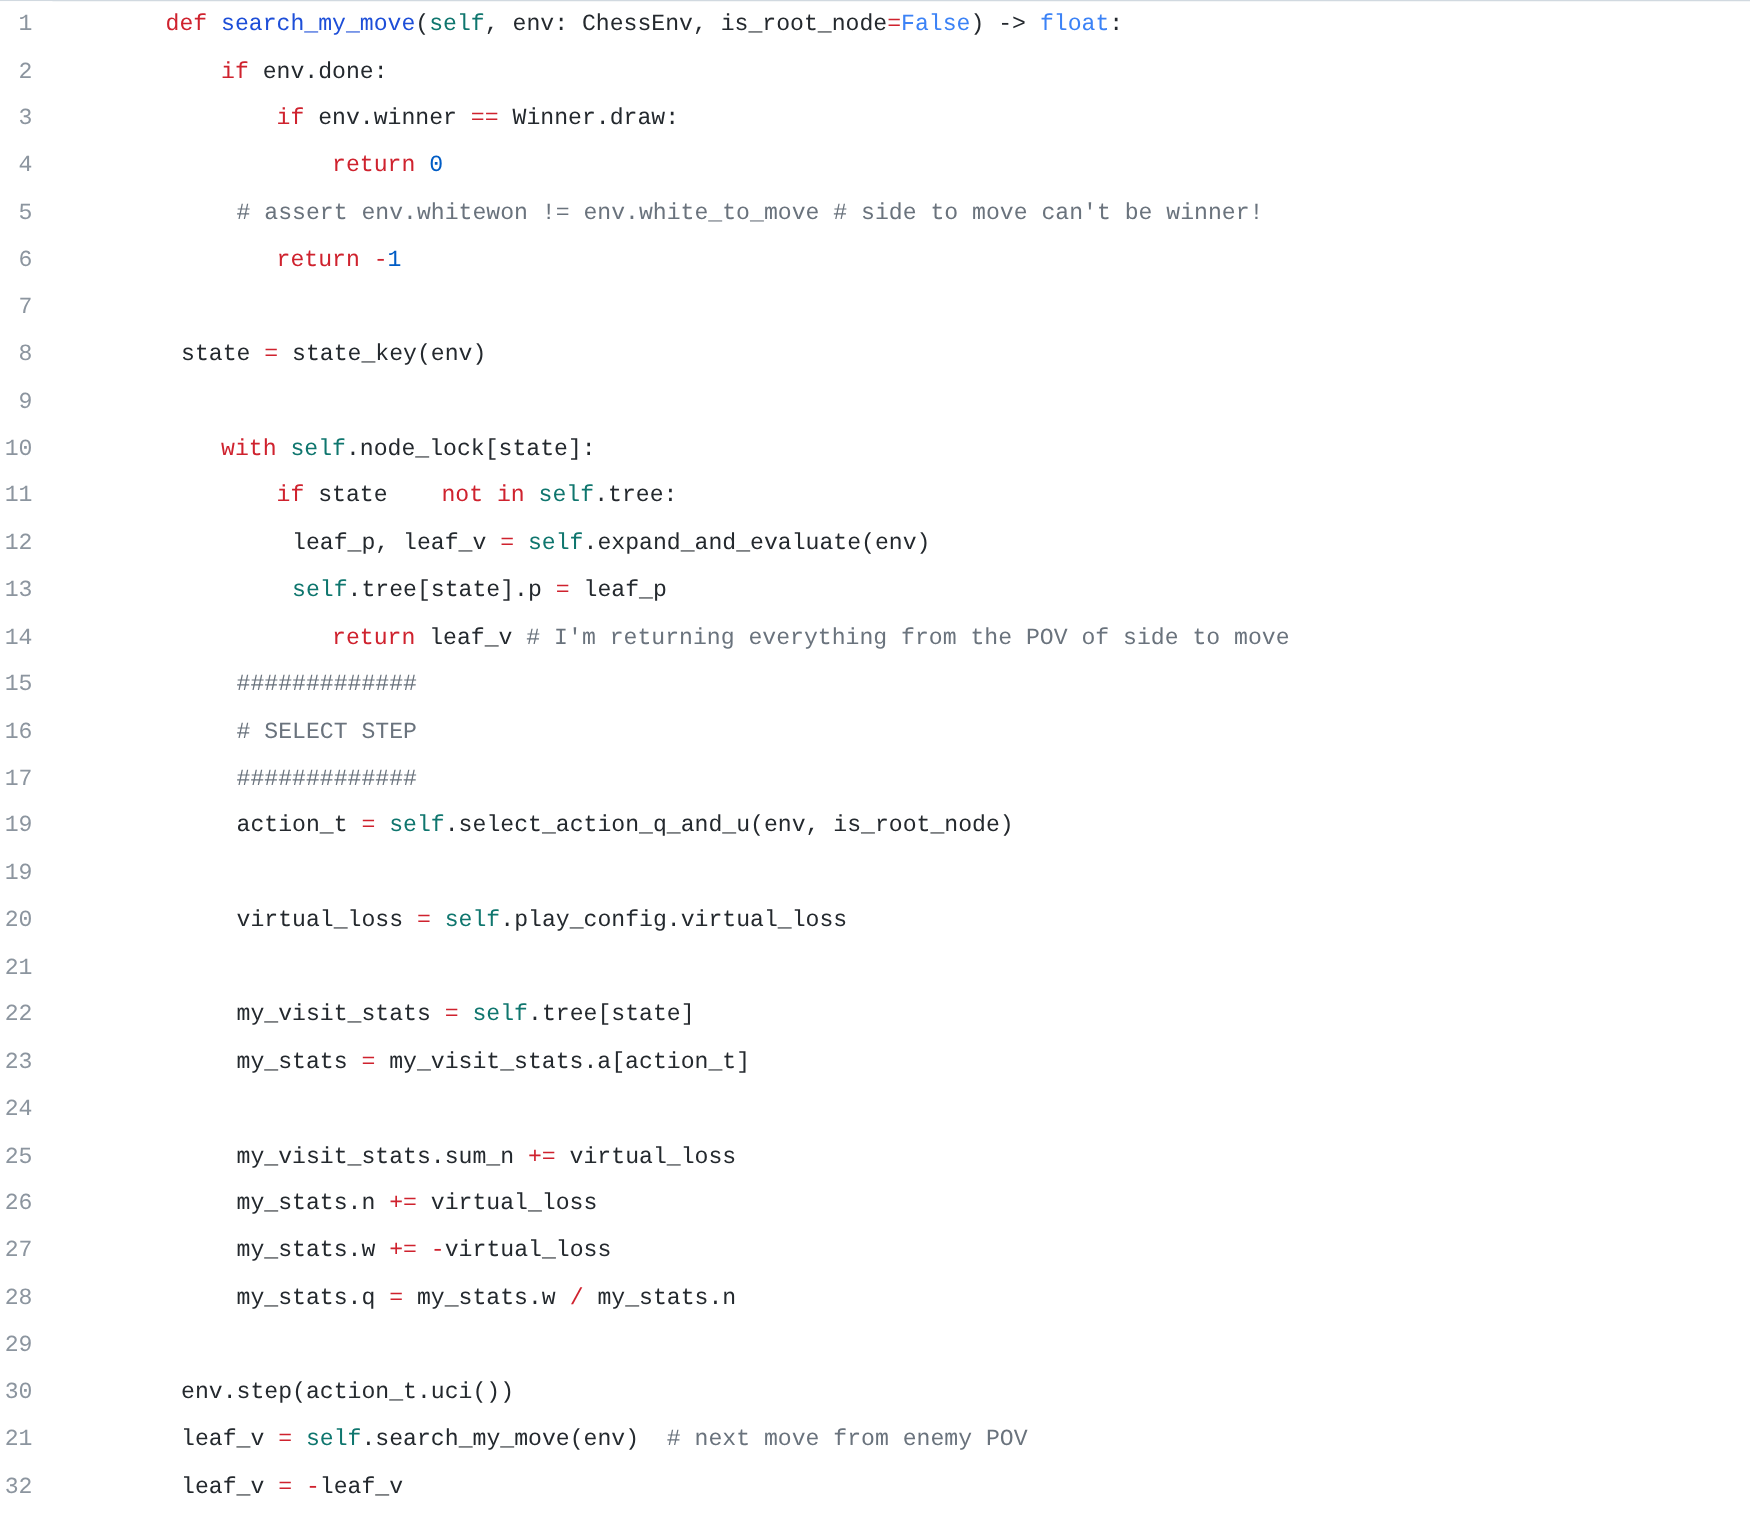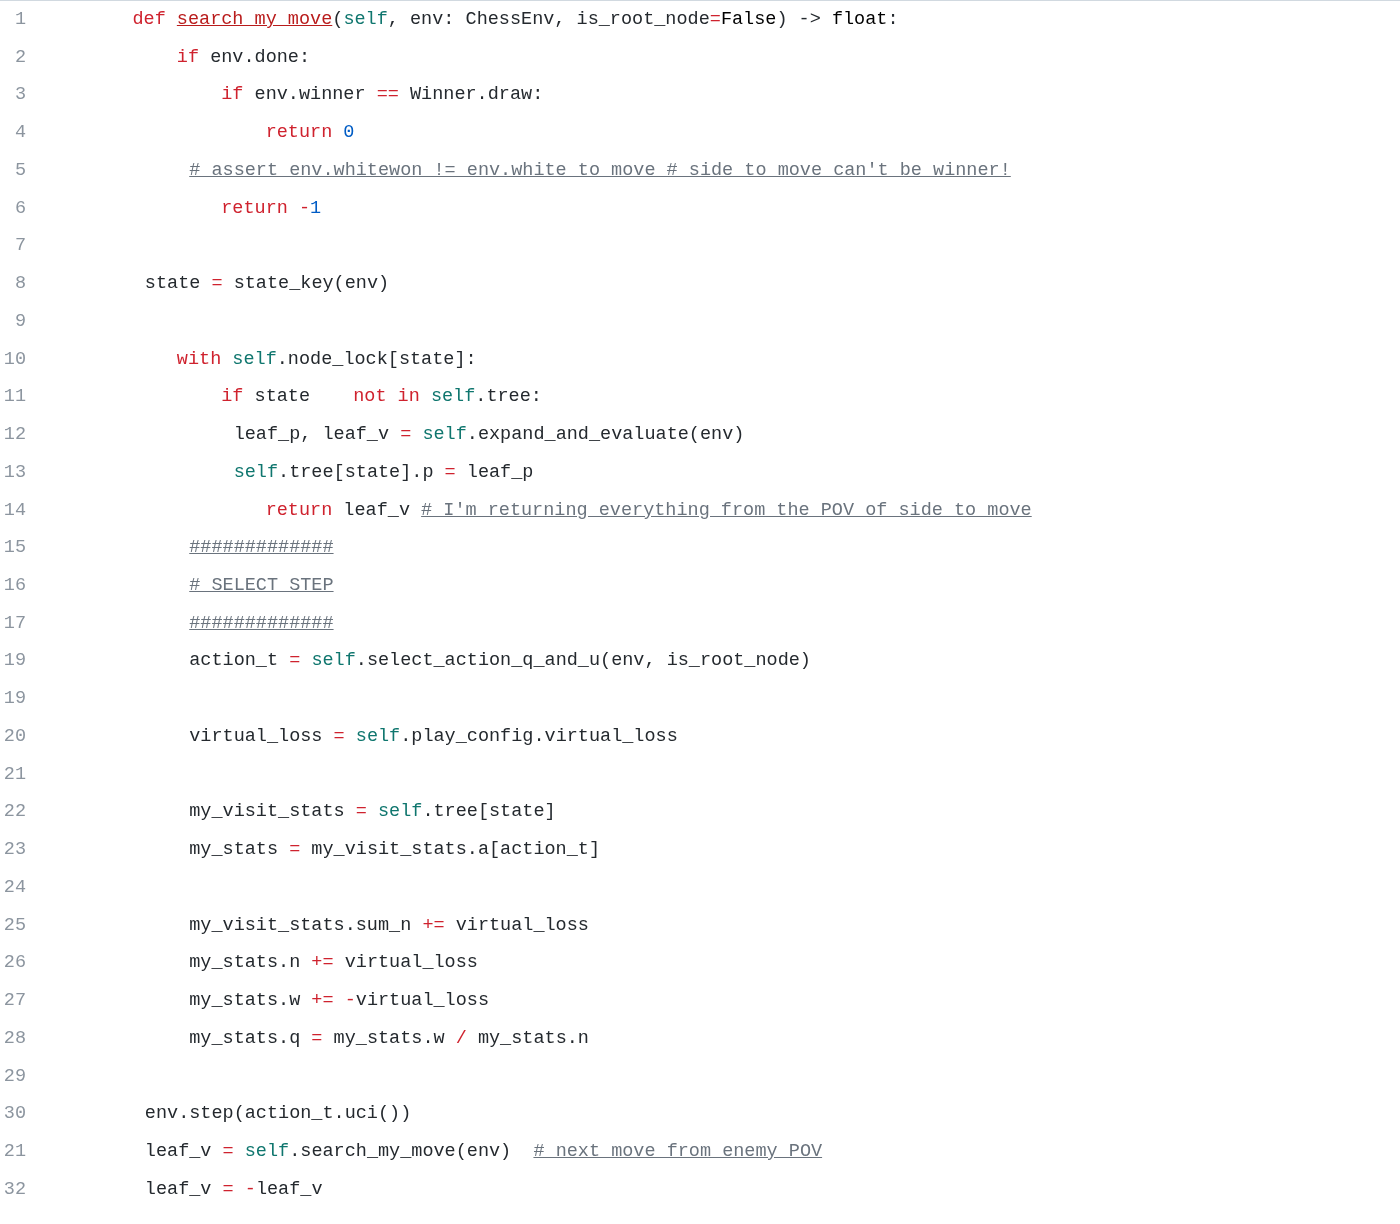--- a/index.html
+++ b/index.html
@@ -29,25 +29,25 @@
     padding-right: 6px;
   }
   .code {
     flex: 1 1 auto;
     padding-left: 14px;
     white-space: pre;
     overflow: hidden;
   }
   .line { display: block; }
   .kw   { color: #cf222e; margin-left: 32px; }      
-  .fn   { color: #b91c1c; text-decoration: underline; }      
+  .fn   { color: #1d4ed8; }      
   .self { color: #0f766e; }      
   .num  { color: #005cc5; }
-  .const{ color: #000000; text-align: center; }
-  .cmt  { color: #6a737d; text-decoration: underline; }
+  .const{ color: #3b82f6; text-align: center; }
+  .cmt  { color: #6a737d; }
   .op   { color: #cf222e; }      
   .txt  { color: #24292e; }
 </style>
 </head>
 <body>
 
 <div class="code-container">
   <div class="gutter" id="gutter">
       <span class="ln">1</span>
       <span class="ln">2</span>

